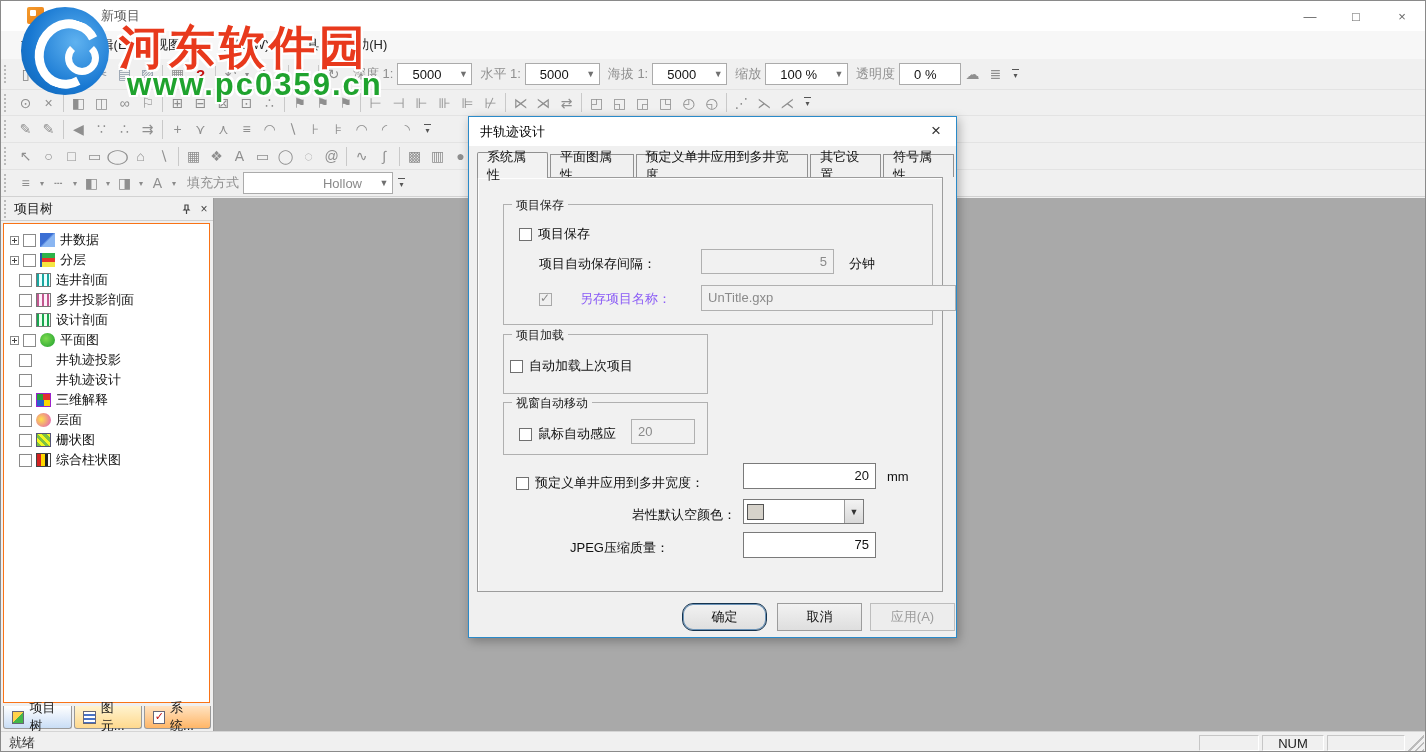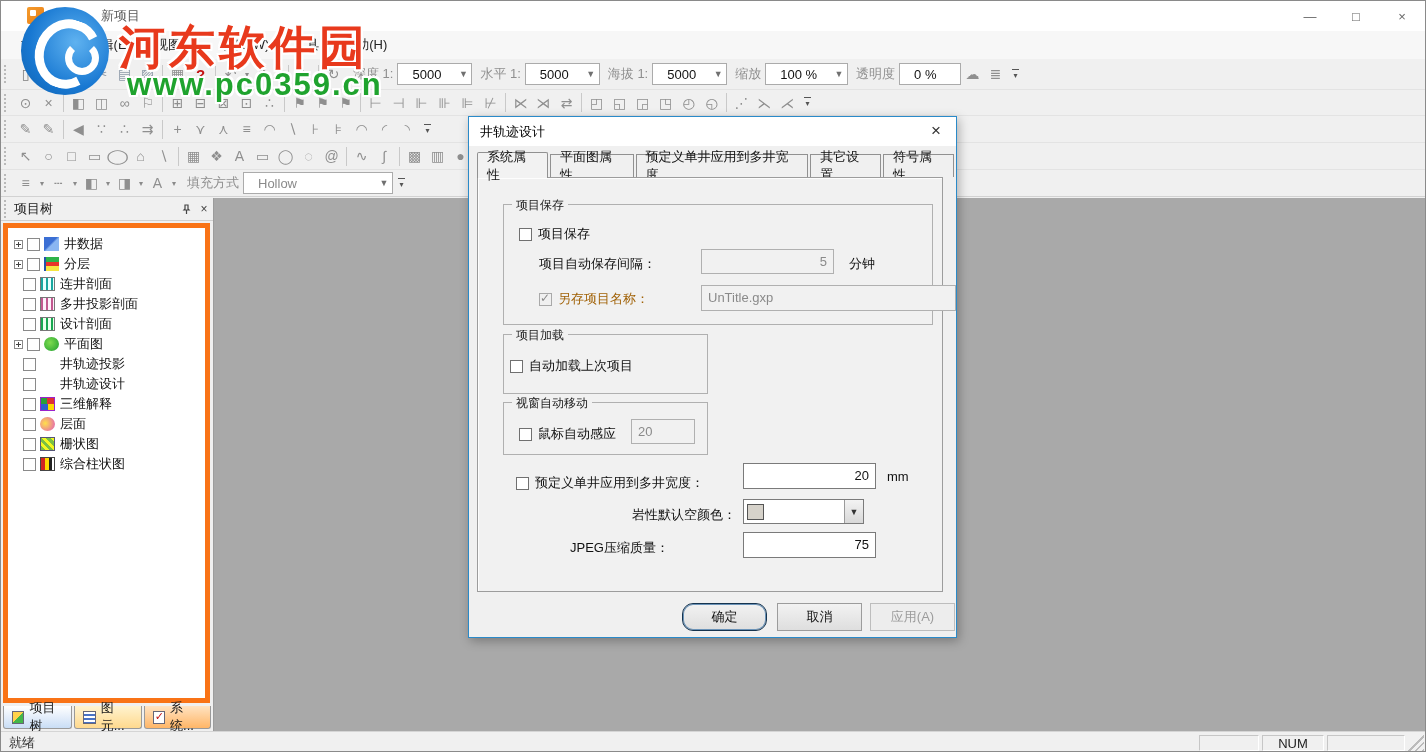--- a/index.html
+++ b/index.html
@@ -37,31 +37,31 @@
   [data-name="save-icon"] { color:#3a66b0; }
   [data-name="help-icon"] { color:#c41212; font-weight:bold; font-size:15px; }
   [data-name="cut-icon"],[data-name="copy-icon"],[data-name="paste-icon"] { color:#8d99a8; }
   [data-name="new-file-icon"] { color:#7d7d7d; }
   [data-name="ellipse-icon"] { transform:scaleX(1.45); }
   .tb-label { color:#8f8f8f; margin:0 4px 0 8px; }
   .combo { display:flex; align-items:center; height:22px; background:#fff; border:1px solid #ababab; }
   .combo .val { padding:0 14px; min-width:52px; color:#111; }
   .combo .carrow { width:16px; text-align:center; color:#707070; font-size:9px; }
   .combo.noarrow .val { min-width:60px; }
-  .combo5 { width:150px; justify-content:space-between; }
+  .combo5 { width:150px; justify-content:flex-end; }
   .combo5 .val { color:#8a8a8a; }
 
   
   .workspace { position:absolute; left:0; top:197px; width:100%; height:533px; background:#a9a9a9; }
   .left-panel { position:absolute; left:0; top:0; width:213px; height:507px; background:#f0f0f0; border-right:1px solid #9c9c9c; }
   .panel-header { height:23px; display:flex; align-items:center; border-bottom:1px solid #d0d0d0; }
   .panel-title { flex:1; color:#222; }
   .panel-btn { width:18px; height:18px; display:flex; align-items:center; justify-content:center; color:#444; font-size:12px; }
   .pin-svg { width:11px; height:11px; }
-  .tree { position:absolute; left:2px; top:25px; right:3px; bottom:2px; background:#fff; border:5px solid #f97316; padding-top:6px; overflow:hidden; }
+  .tree { position:absolute; left:2px; top:25px; right:3px; bottom:2px; background:#fff; border:1px solid #f97316; padding-top:6px; overflow:hidden; }
   .trow-item { height:20px; display:flex; align-items:center; }
   .texp { width:9px; height:9px; border:1px solid #8a8a8a; background:#fff; margin:0 4px 0 6px; position:relative; flex:none; }
   .texp::before,.texp::after { content:""; position:absolute; background:#444; }
   .texp::before { left:1px; right:1px; top:3px; height:1px; }
   .texp::after { top:1px; bottom:1px; left:3px; width:1px; }
   .texp-space { width:15px; flex:none; }
   .tcb { width:13px; height:13px; border:1px solid #8a8a8a; background:#fff; margin-right:4px; flex:none; }
   .tico { width:15px; height:14px; margin-right:5px; flex:none; }
   .tico.none { background:none; border:none; }
   .ti0 { background:linear-gradient(135deg,#3b6fd4 45%,#8ab6f2 55%); }
@@ -108,21 +108,21 @@
   .dtab.active { height:26px; background:#f2f2f2; position:relative; z-index:2; margin-bottom:-1px; border-radius:2px 2px 0 0; }
   .dpage { position:absolute; left:8px; top:60px; width:466px; height:415px; background:#f1f1f1; border:1px solid #9c9c9c; box-shadow:inset 1px 1px 0 #fdfdfd; }
   .group { position:absolute; border:1px solid #b0b0b0; }
   .group-title { position:absolute; top:-8px; left:8px; background:#f1f1f1; padding:0 4px; color:#222; font-size:12px; }
   .cbrow { position:absolute; display:flex; align-items:center; }
   .cb { width:13px; height:13px; background:#fff; border:1px solid #707070; margin-right:6px; position:relative; flex:none; }
   .cb.checked::after { content:"✓"; position:absolute; left:0px; top:-3px; font-size:12px; color:#111; }
   .cb.disabled { background:#f0f0f0; border-color:#a9a9a9; }
   .cb.disabled::after { color:#8a8a8a; }
   .cblabel { color:#111; }
-  .cblabel.dim { color:#a16207; }
+  .cblabel.dim { color:#8b5cf6;margin-left:22px; }
   .dlabel { position:absolute; color:#111; }
   .dinput { position:absolute; background:#fff; border:1px solid #7a7a7a; font-family:inherit; font-size:13px; padding:0 6px; color:#111; }
   .dinput.right { text-align:right; }
   .dinput.disabled { background:#f1f1f1; border-color:#b0b0b0; color:#8a8a8a; }
   .color-combo { position:absolute; display:flex; border:1px solid #7a7a7a; background:#fff; }
   .color-field { flex:1; display:flex; align-items:center; padding-left:3px; }
   .swatch { width:17px; height:16px; background:#d6d2ca; border:1px solid #555; }
   .cc-btn { width:19px; background:linear-gradient(180deg,#f3f3f3,#d8d8d8); border-left:1px solid #9a9a9a; display:flex; align-items:center; justify-content:center; color:#333; font-size:9px; }
   .dbtn { position:absolute; width:85px; height:28px; background:linear-gradient(180deg,#f2f2f2,#dedede); border:1px solid #9c9c9c; display:flex; align-items:center; justify-content:center; color:#111; }
   .dbtn.default { border:1px solid #16344f; box-shadow:inset 0 0 0 1px #6b93b8; }

